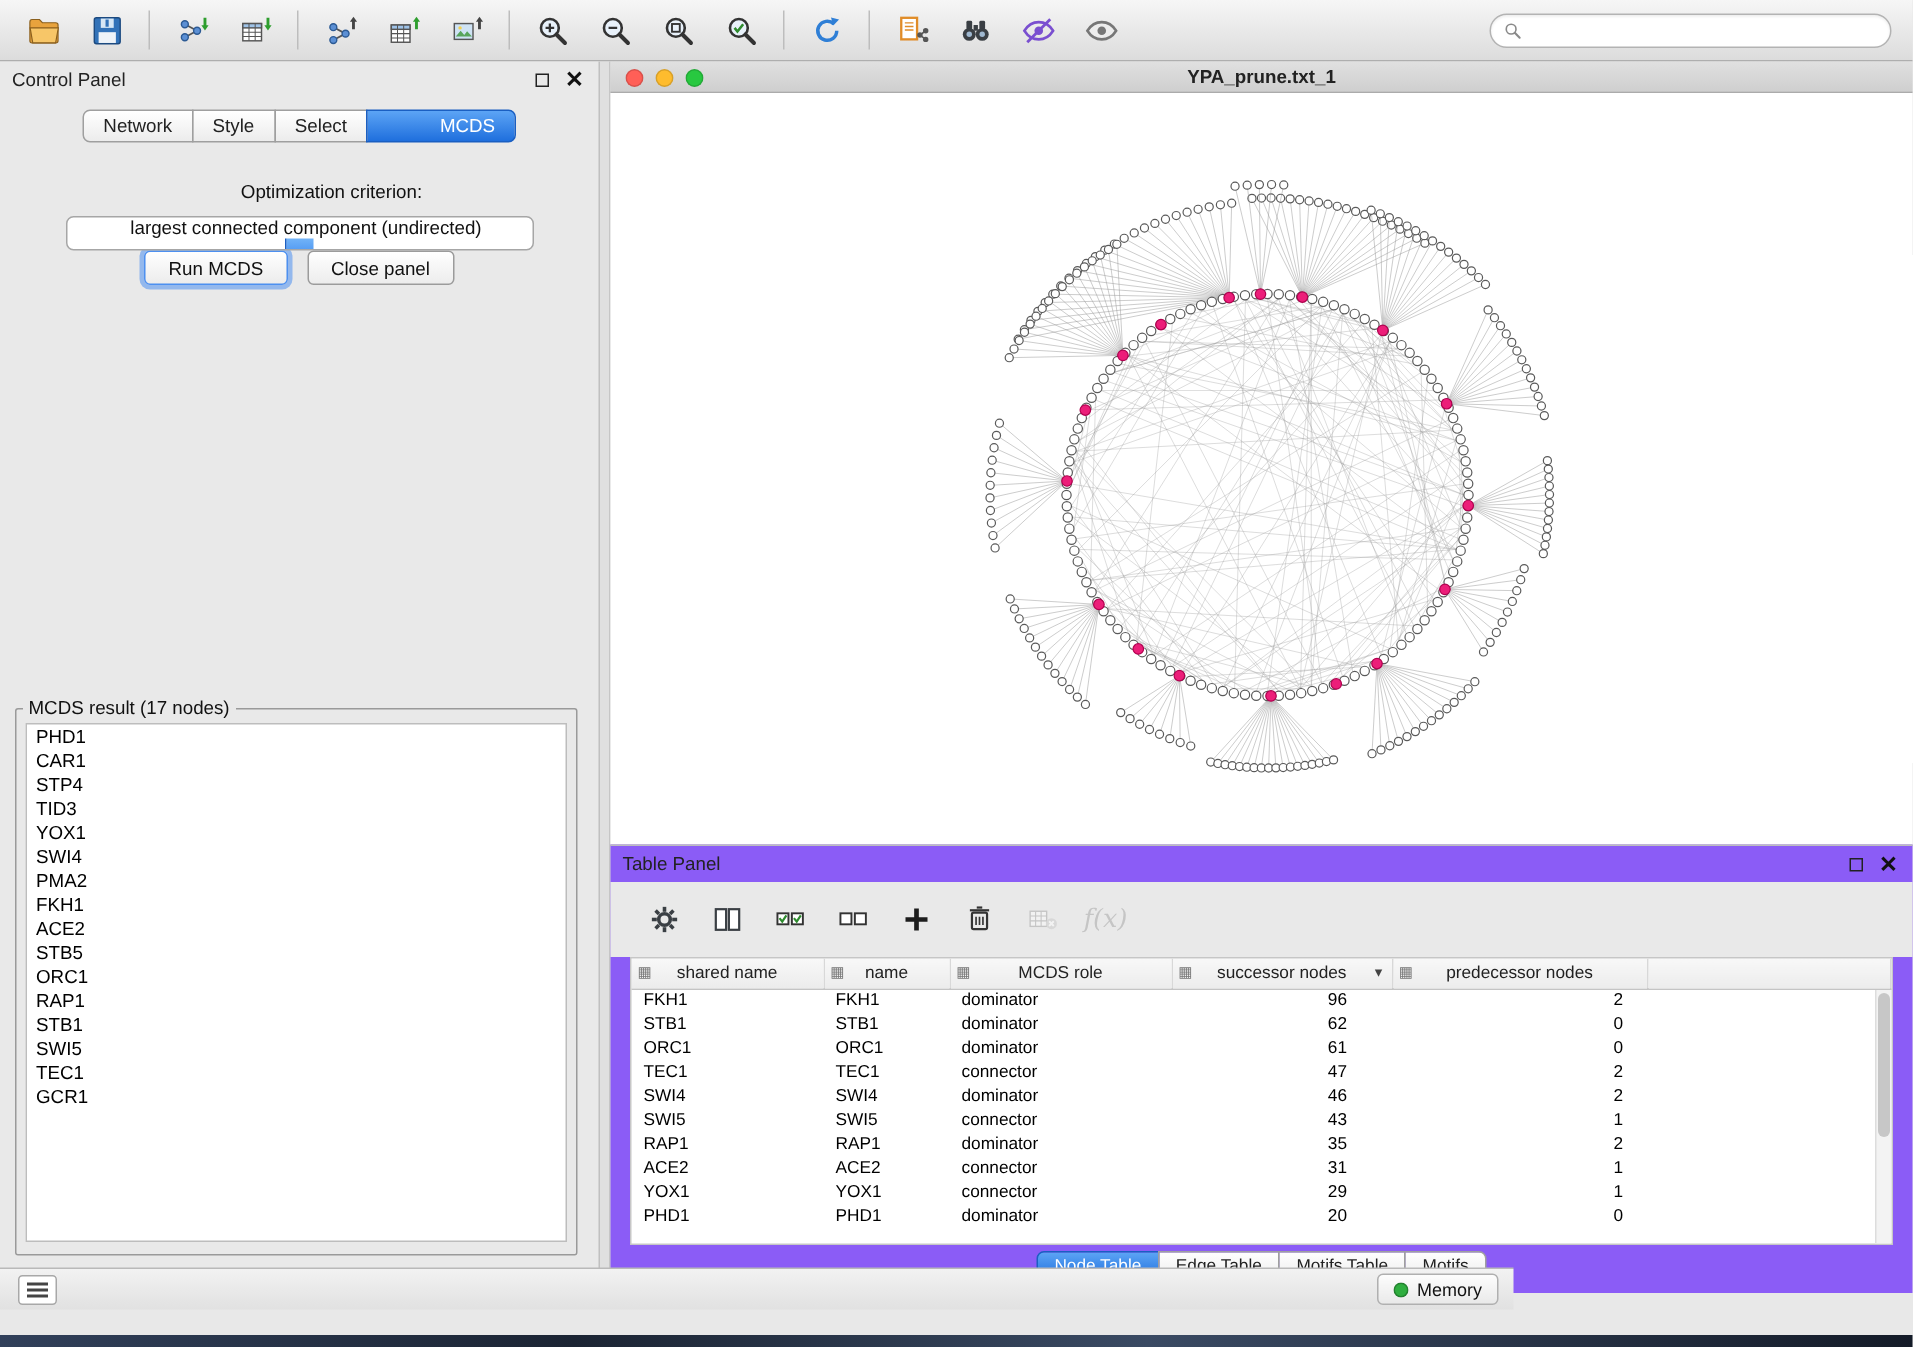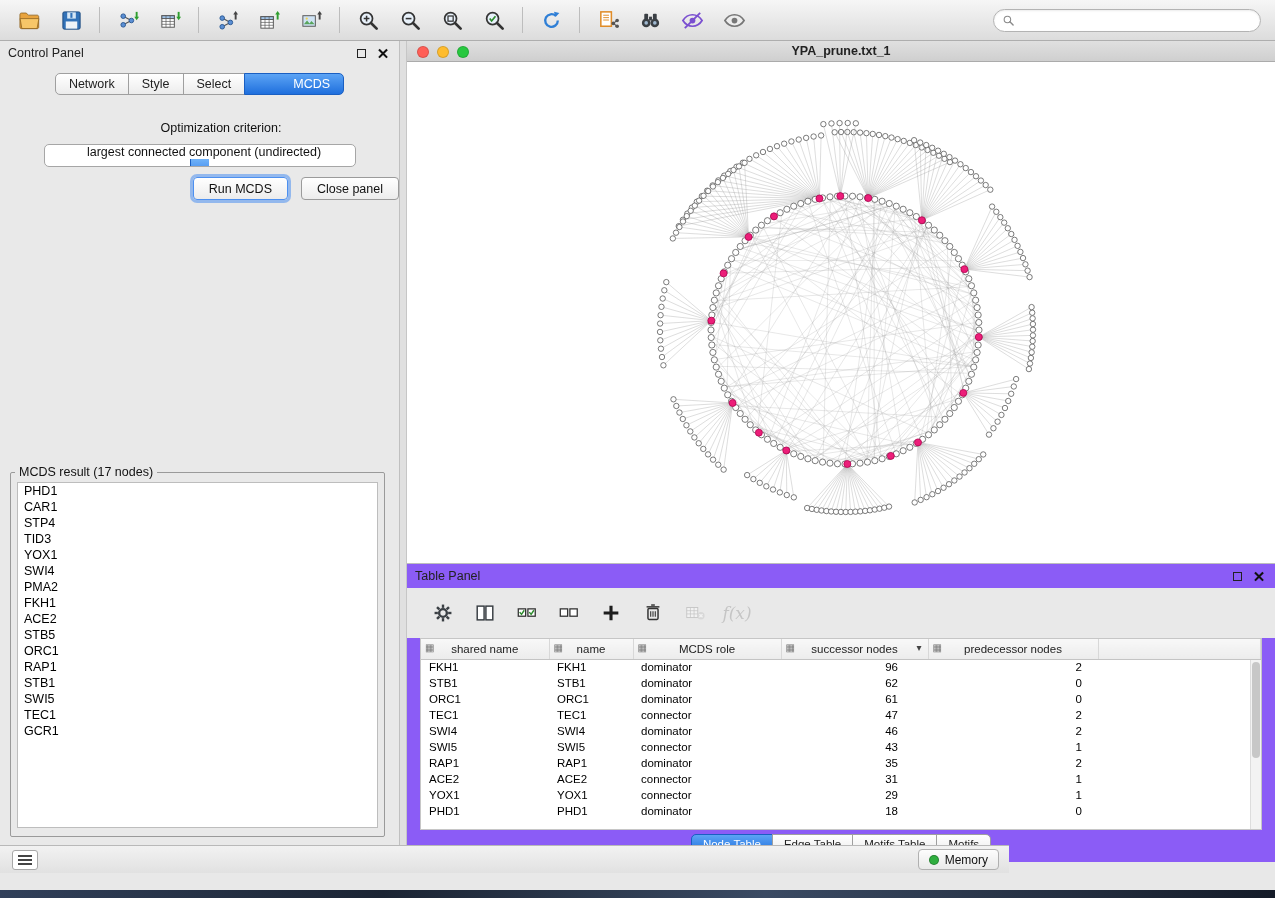--- a/index.html
+++ b/index.html
@@ -48,21 +48,21 @@
     position:relative; overflow:hidden;flex-direction:column; }
   .dropdown .val { flex:1; font-size:12.5px; padding-left:9px; white-space:nowrap; color:#111; }
   .stepper { width:19px; height:23px; background:linear-gradient(#71b3f8,#1f70e8);
     display:flex; flex-direction:column; align-items:center; justify-content:center;
     gap:2px; border-left:1px solid #1a5fc2; flex:none; }
   .tri-up { width:0; height:0; border-left:3.5px solid transparent;
     border-right:3.5px solid transparent; border-bottom:4.5px solid #fff; }
   .tri-dn { width:0; height:0; border-left:3.5px solid transparent;
     border-right:3.5px solid transparent; border-top:4.5px solid #fff; }
 
-  .btn-row { display:flex; justify-content:flex-end; gap:13px; margin-top:10px; }
+  .btn-row { display:flex; justify-content:center; gap:13px; margin-top:0; }
   .cp-btn { height:23px; padding:0 15px; border:1px solid #9b9b9b; border-radius:4px;
     background:linear-gradient(#ffffff,#ececec); font-size:12.5px; color:#111; }
   .cp-btn.focused { box-shadow:0 0 0 3px rgba(77,144,240,.55); border-color:#4d90f0; }
 
   .result-fieldset { position:absolute; left:10px; right:14px; top:424px; height:372px;
     border:1px solid #9a9a9a; border-radius:2px; }
   .result-fieldset legend { font-size:12.5px; padding:0 4px; margin-left:4px; color:#111; }
   .result-box { position:absolute; left:6px; right:6px; top:3px; bottom:8px;
     background:#fff; border:1px solid #bdbdbd; overflow:hidden; }
   .result-item { font-size:12.5px; height:16px; line-height:16px; padding-left:6px; color:#000; }
@@ -1229,21 +1229,21 @@
               <td>YOX1</td>
               <td>connector</td>
               <td class="num-s">29</td>
               <td class="num-p">1</td>
               <td></td>
             </tr>
             <tr>
               <td>PHD1</td>
               <td>PHD1</td>
               <td>dominator</td>
-              <td class="num-s">18</td>
+              <td class="num-s">20</td>
               <td class="num-p">0</td>
               <td></td>
             </tr>
           </tbody>
       </table>
       <div class="vscroll">
         <div class="vthumb"></div>
       </div>
     </div>
     <div class="table-tabs">

